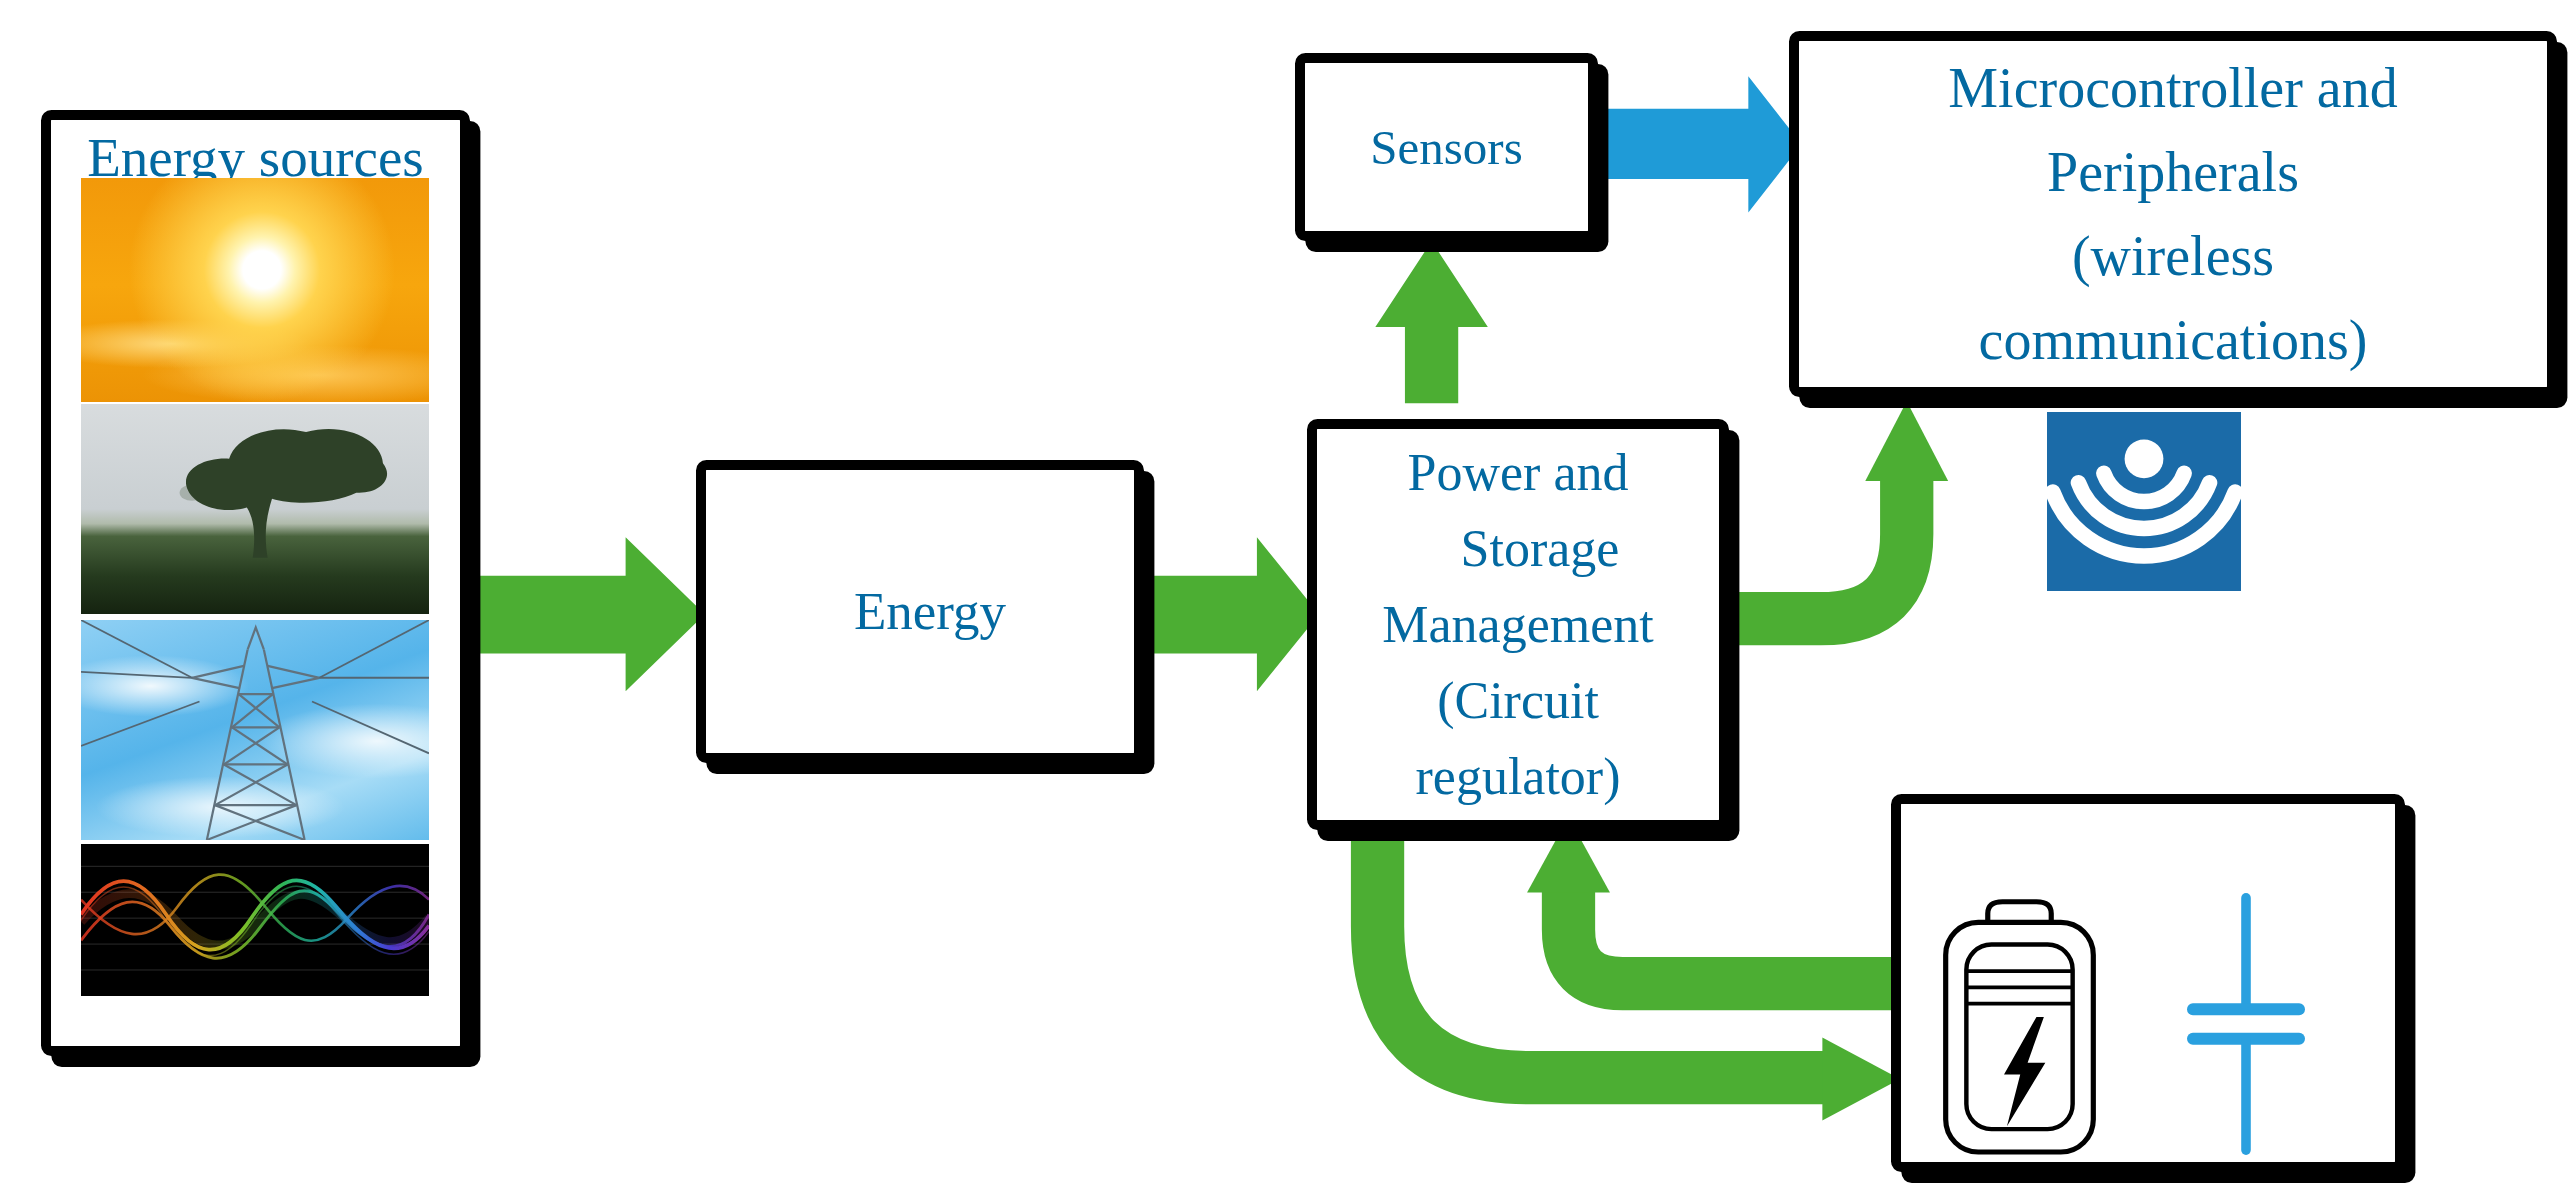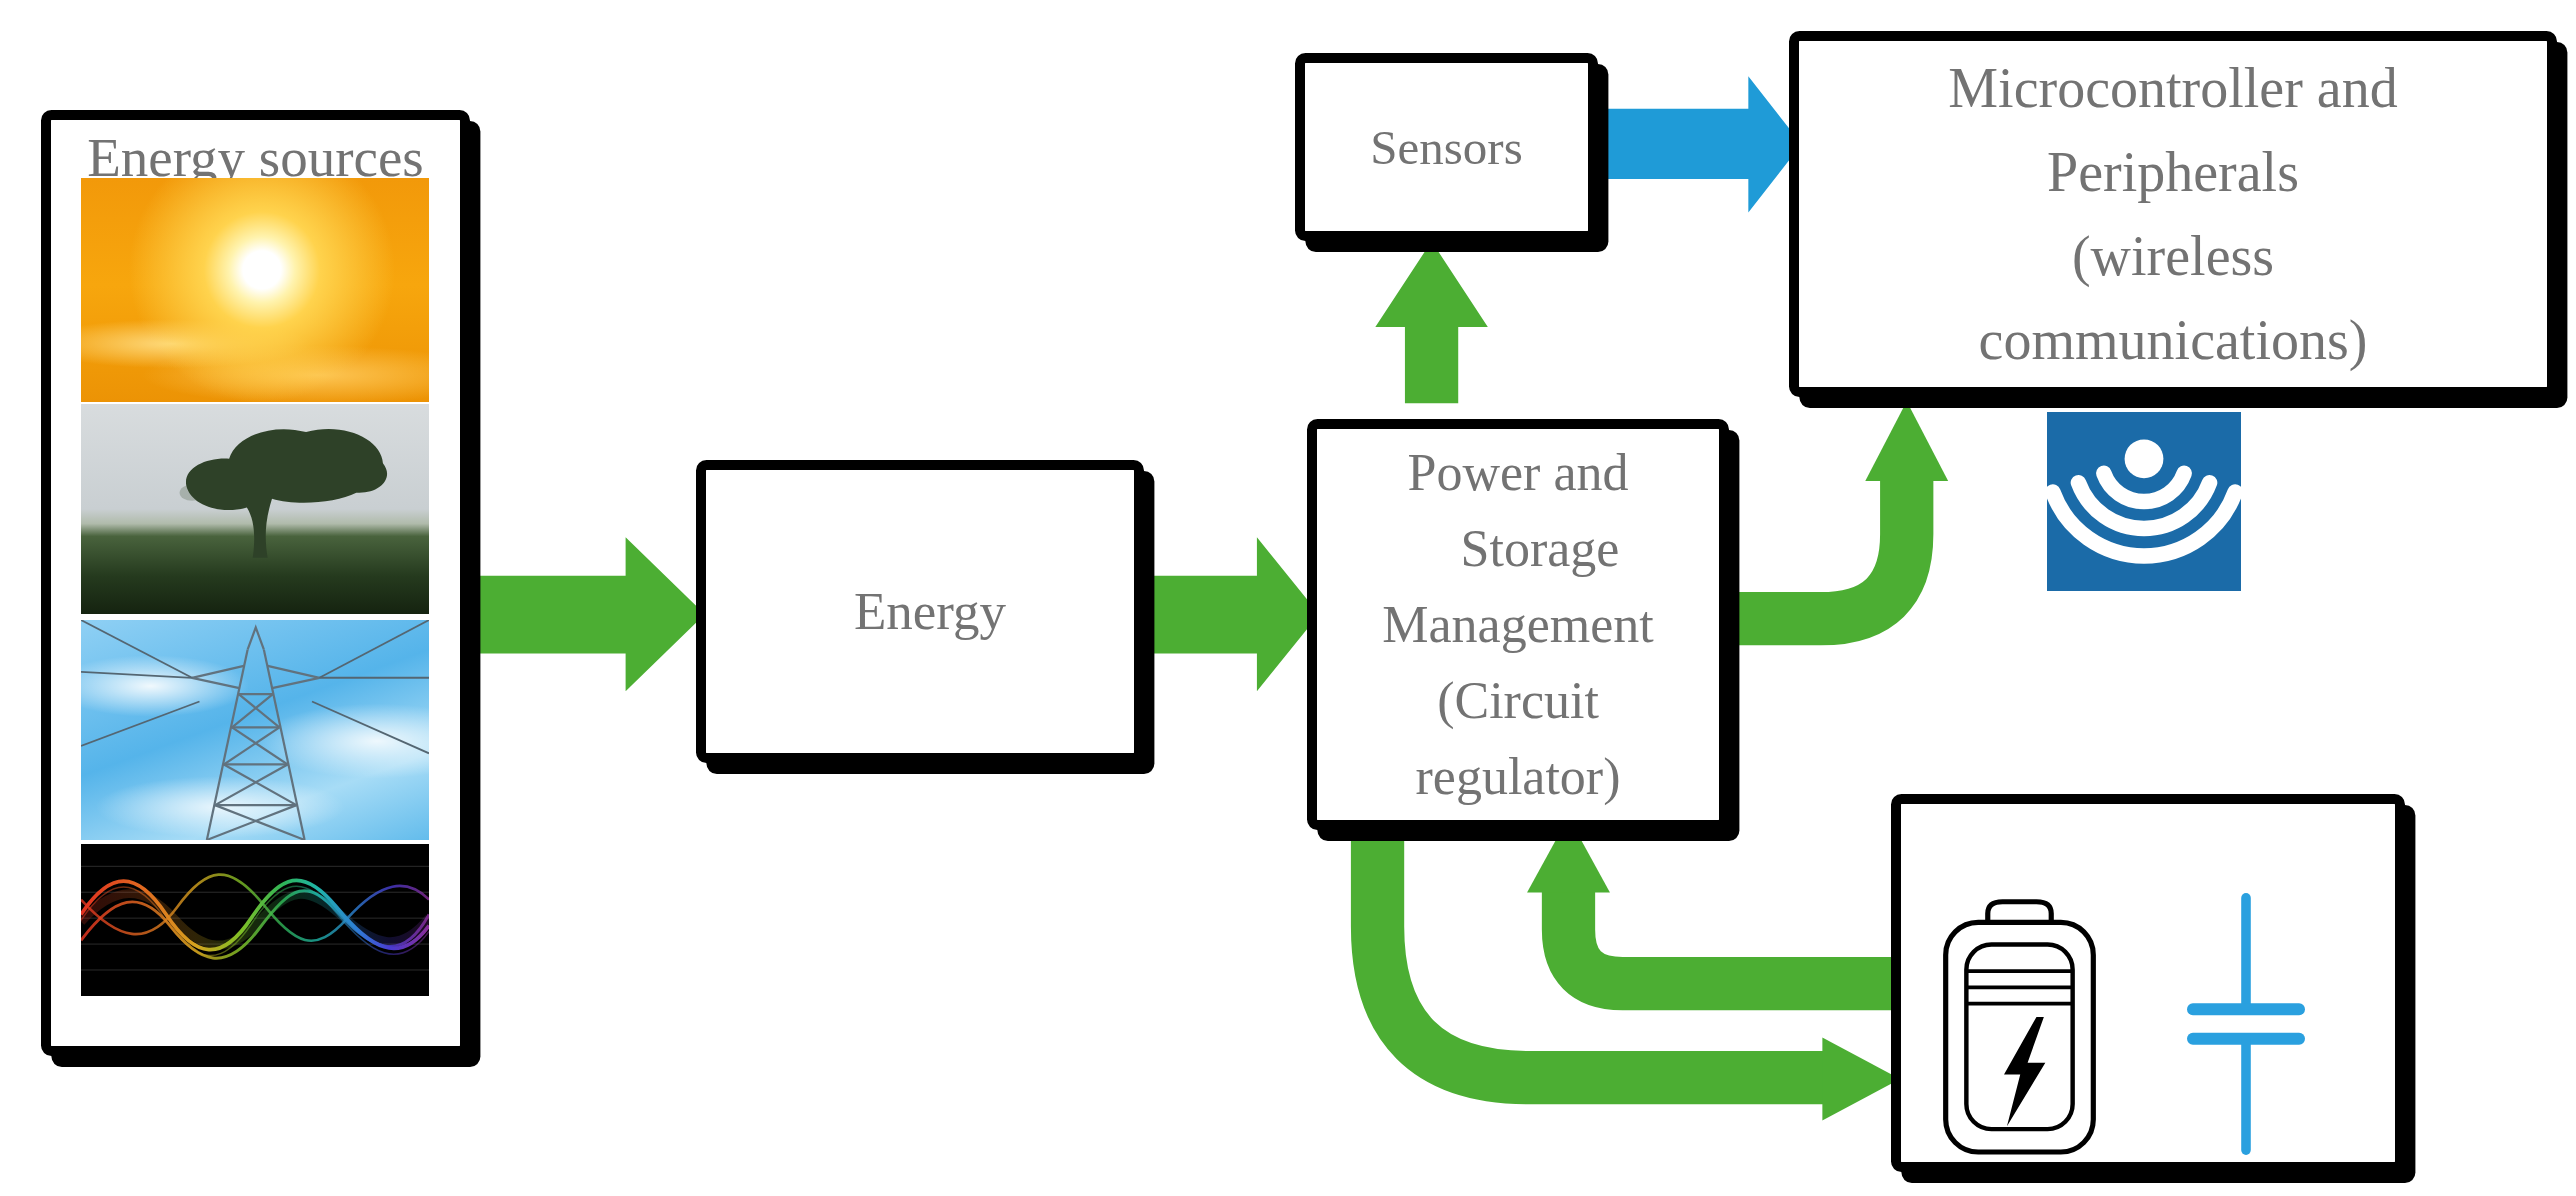--- a/index.html
+++ b/index.html
@@ -1,20 +1,20 @@
 <!DOCTYPE html>
 <html style="font-size:12px"><head>
 <meta charset="utf-8">
 <style>
   html,body{margin:0;padding:0;width:2576px;height:1196px;background:#ffffff;overflow:hidden;}
   #canvas{position:relative;width:2576px;height:1196px;background:#ffffff;font-family:"Liberation Serif",serif;color:#000;}
   #arrow-layer{position:absolute;left:0;top:0;width:2576px;height:1196px;z-index:1;}
   .box{position:absolute;background:#ffffff;border:10.4px solid #000;border-radius:10.4px;
        box-shadow:10.4px 11px 0 #000;box-sizing:border-box;z-index:2;}
-  .box-text{width:100%;text-align:center;font-family:"Liberation Serif",serif;color:#737373;}
+  .box-text{width:100%;text-align:center;font-family:"Liberation Serif",serif;color:#0369a1;}
   .vcenter{display:flex;flex-direction:column;justify-content:center;height:100%;}
   .imgph{position:absolute;left:30px;width:348px;overflow:hidden;}
   .imgph svg{display:block;width:100%;height:100%;}
   
   .ph-sun{background:
      radial-gradient(circle at 52% 41%, #ffffff 0 19px, #fff3ae 33px, #ffd34d 58px, rgba(248,166,13,0) 133px),
      radial-gradient(ellipse 192px 34px at 26% 74%, rgba(255,221,130,.95), rgba(255,221,130,0) 72%),
      radial-gradient(ellipse 244px 41px at 68% 88%, rgba(255,202,92,.9), rgba(255,202,92,0) 72%),
      linear-gradient(180deg,#f2990a 0%,#f7a60d 48%,#ec9305 100%);}
   .ph-tree{background:linear-gradient(180deg,#d8dcde 0%,#c9cfd2 50%,#b0bbab 57%,#49633d 63%,#253a1e 82%,#152310 100%);}

